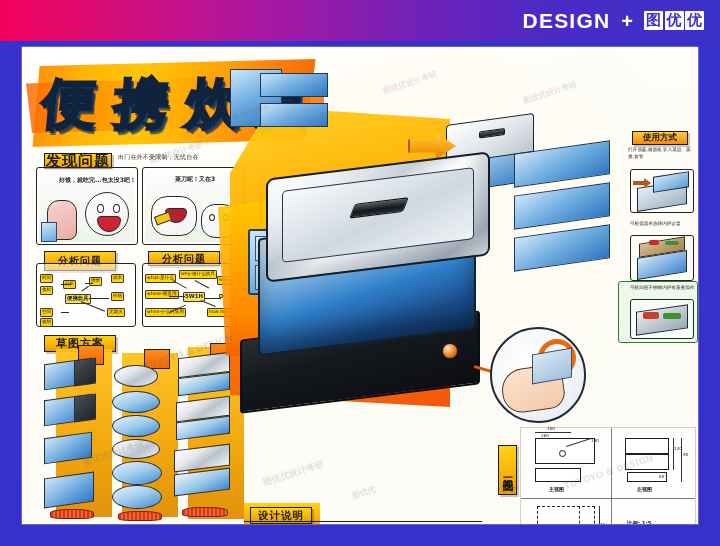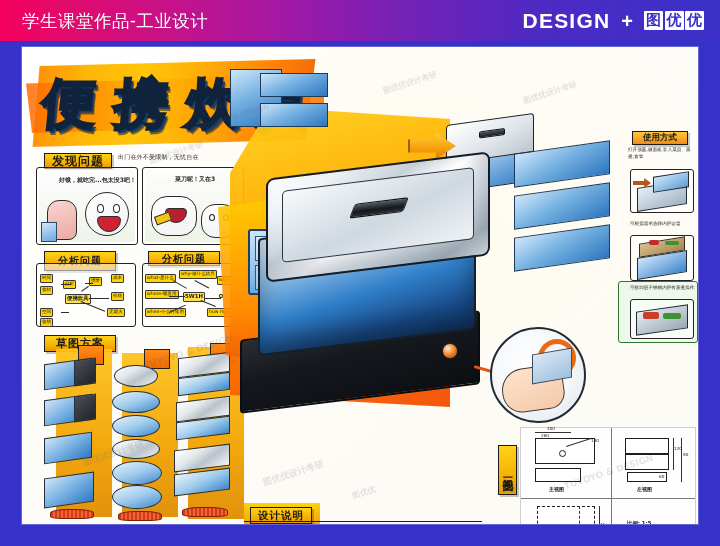--- a/index.html
+++ b/index.html
@@ -98,21 +98,21 @@
     font-size:54px; font-weight:bold; line-height:1;
     color:#4ea8e6;
     -webkit-text-stroke:2.5px #10233d;
     text-shadow:
       3px 3px 0 #1b3d66,
       4px 5px 0 rgba(10,25,45,.55);
     transform:skewX(-5deg);
   }
 
   
-  .fx-label { left:22px; top:106px; width:68px; height:16px; font-size:12px;text-align:right; }
+  .fx-label { left:22px; top:106px; width:68px; height:16px; font-size:15px;text-align:right; }
   .fx-note  { left:96px; top:106px; width:150px; height:13px;
     font-size:6px; color:#2a2a2a; font-family:"DejaVu Sans",sans-serif;
     letter-spacing:.2px; white-space:nowrap; overflow:hidden; }
   .comic-a { left:14px; top:120px; width:102px; height:78px; }
   .comic-b { left:120px; top:120px; width:102px; height:78px; }
   .comic-bg-a{ position:absolute; inset:2px; background:linear-gradient(180deg,#fdfdfd,#eef4ea); }
   .comic-bg-b{ position:absolute; inset:2px; background:linear-gradient(180deg,#fdfdfd,#edf3e6); }
   .bubble-txt{
     position:absolute; font-size:6px; color:#1f1f1f; font-weight:bold;
     font-family:"DejaVu Sans",sans-serif; white-space:nowrap;
@@ -315,21 +315,20 @@
     font-family:"DejaVu Sans",sans-serif; white-space:nowrap;
     transform:rotate(-18deg); pointer-events:none;
   }
 </style>
 </head>
 <body>
 
 <div id="app">
 
   <div class="header">
-    <div class="header-title">学生课堂作品-工业设计</div>
     <div class="header-right">
       <div class="brand-word">DESIGN</div>
       <div class="brand-plus">+</div>
       <div class="brand-cn">
         <span>图</span>
         <span>优</span>
         <span>优</span>
       </div>
     </div>
   </div>

